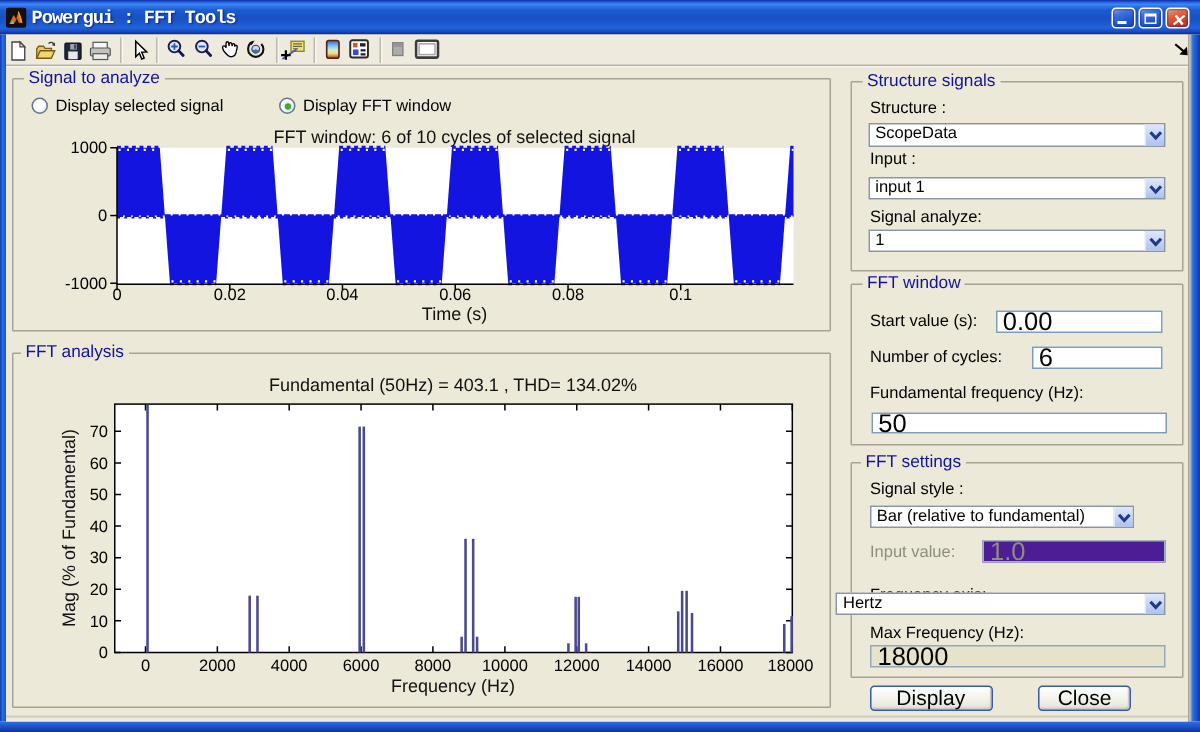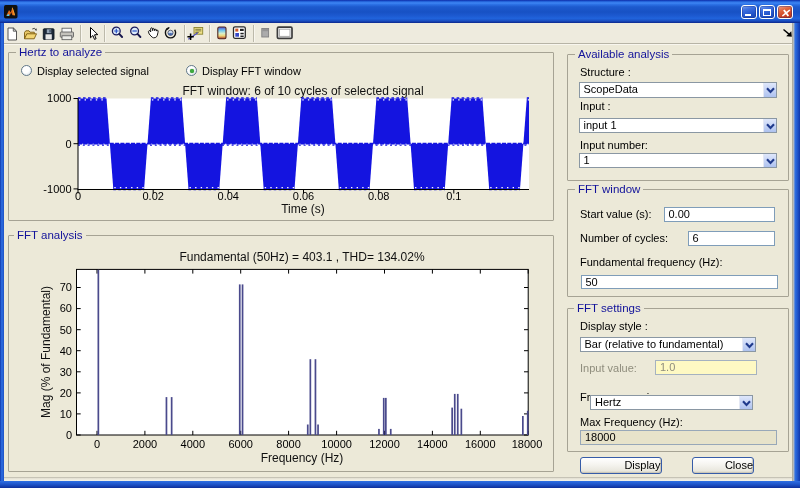--- a/index.html
+++ b/index.html
@@ -17,37 +17,38 @@
 #brdL{left:0;top:23px;width:4px;height:458px;background:linear-gradient(90deg,#0f37ab,#2e6fe3 45%,#1c50c4)}
 #brdR{left:792px;top:23px;width:8px;height:458px;background:linear-gradient(90deg,#9c9a8c,#c8c6ba 15%,#2e6fe3 40%,#1c50c4 75%,#0f37ab)}
 #brdB{left:0;top:481px;width:800px;height:7px;background:linear-gradient(180deg,#2e6fe3,#1c50c4 55%,#0e2f9a)}
 #strip{left:4px;top:477px;width:788px;height:4px;background:linear-gradient(180deg,#b7b4a6,#e8e5d8 40%,#f4f2e8)}
 #toolbar{left:4px;top:23px;width:788px;height:21px;background:#eeebde;border-bottom:1px solid #b7b4a6;box-shadow:0 1px 0 #f8f6ee}
 #client{left:4px;top:45px;width:788px;height:432px;background:#ece9d8}
 .grp{position:absolute;border:1px solid #a6a394;border-radius:1px}
 .grp b{position:absolute;top:-7px;font-weight:normal;background:#ece9d8;padding:0 3px;color:#12129a;font-size:11.5px;white-space:nowrap}
 .lbl{position:absolute;white-space:nowrap;font-size:11px}
 .gray{color:#8f8d7d}
-.field{position:absolute;background:#fff;border:1px solid #7f9db9;font-size:11px;line-height:13px;padding-left:4px;white-space:nowrap}
+.field{position:absolute;background:#fff;border:1px solid #7f9db9;font-size:17px;line-height:13px;padding-left:4px;white-space:nowrap}
 .combo{position:absolute;background:#fff;border:1px solid #8a97a3;font-size:11px;line-height:13px;padding-left:4px;white-space:nowrap}
 .combo s{position:absolute;right:0px;top:0px;bottom:0px;width:13px;background:linear-gradient(180deg,#dfe7fb,#c2d1f4 60%,#aec2ef);border-left:1px solid #e4e8f4;text-decoration:none}
 .combo s svg{position:absolute;left:1px;top:3px}
 .radio{position:absolute;width:11px;height:11px;border-radius:50%;background:radial-gradient(circle at 40% 35%,#ffffff 45%,#e8eef2 70%,#d4dde4);border:1px solid #61788a}
 .radio i{position:absolute;left:2.5px;top:2.5px;width:4px;height:4px;border-radius:50%;background:#3faa3f;box-shadow:0 0 1px #1c7a1c}
-.btn{position:absolute;border:1px solid #365ca8;border-radius:3px;background:linear-gradient(180deg,#ffffff,#f5f4ef 45%,#e9e7de 85%,#d9d6ca);font-size:11px;text-align:right;line-height:15px;box-shadow:inset -1px -1px 1px #c8c5b8}
+.btn{position:absolute;border:1px solid #365ca8;border-radius:3px;background:linear-gradient(180deg,#ffffff,#f5f4ef 45%,#e9e7de 85%,#d9d6ca);font-size:14px;text-align:center;line-height:15px;box-shadow:inset -1px -1px 1px #c8c5b8}
 .sep{position:absolute;top:2px;height:17px;width:1px;background:#bcb9aa;box-shadow:1px 0 0 #f8f6ee}
 </style></head>
 <body>
 <div id="titlebar" class="abs">
 <svg class="abs ticon" viewBox="0 0 16 16">
       <rect x="0" y="0" width="16" height="16" rx="2" fill="#101010"></rect>
       <path d="M3 12 L6 6 L8 9 L10 3 L13 12 L10 12 L8.6 8.5 L7 12 Z" fill="#e06818"></path>
       <path d="M10 3 C11 5 12.5 9 13 12 L11.5 12 C11 9 10.3 5.5 9.2 3.6 Z" fill="#f0a030"></path>
       <path d="M2.5 13 L5.5 10.5 L6.5 13 Z" fill="#58c8e8"></path>
     </svg>
+<span id="ttext" class="abs">Powergui : FFT Tools</span>
 <span id="bmin" class="abs tbtn">
       <i></i>
     </span>
 <span id="bmax" class="abs tbtn">
       <i></i>
     </span>
 <span id="bclose" class="abs tbtn">
       <i>✕</i>
     </span>
 </div>
@@ -112,21 +113,21 @@
 <span class="sep" style="left:180px"></span>
 <span class="sep" style="left:205px"></span>
 <span class="sep" style="left:249px"></span>
 <svg style="position:absolute;left:778px;top:5px" width="12" height="11" viewBox="0 0 12 11">
       <path d="M1.5 1.5 l5.5 4.6" stroke="#000" stroke-width="1.4" fill="none"></path>
       <path d="M9.3 3.2 l0.5 5.6 l-5.6 -0.5 z" fill="#000"></path>
     </svg>
 </div>
 <div id="client" class="abs">
 <div class="grp" style="left:4px;top:6.5px;width:546px;height:169px">
-      <b style="left:7px">Hertz to analyze</b>
+      <b style="left:7px">Signal to analyze</b>
     </div>
 <div class="grp" style="left:4px;top:189.5px;width:546px;height:237px">
       <b style="left:5px">FFT analysis</b>
     </div>
 <div class="radio" style="left:17px;top:20px"></div>
 <span class="lbl" style="left:33px;top:19.5px">Display selected signal</span>
 <div class="radio" style="left:182px;top:20px">
       <i></i>
     </div>
 <span class="lbl" style="left:198px;top:19.5px">Display FFT window</span>
@@ -271,64 +272,64 @@
 <rect x="451.3" y="407.6" width="1.7" height="27.4" fill="#4a4a8c"></rect>
 <rect x="453.9" y="393.9" width="1.7" height="41.1" fill="#4a4a8c"></rect>
 <rect x="456.9" y="393.9" width="1.7" height="41.1" fill="#4a4a8c"></rect>
 <rect x="460.5" y="408.7" width="1.7" height="26.3" fill="#4a4a8c"></rect>
 <rect x="522.0" y="416.0" width="1.7" height="19.0" fill="#4a4a8c"></rect>
 <rect x="526.9" y="410.8" width="1.7" height="24.2" fill="#4a4a8c"></rect>
 <text x="302" y="461.5" text-anchor="middle" font-size="12" fill="#111">Frequency (Hz)</text>
 <text x="50" y="352" text-anchor="middle" font-size="12" fill="#111" transform="rotate(-90 50 352)">Mag (% of Fundamental)</text>
 </svg>
 <div class="grp" style="left:567px;top:53.5px;width:221.5px;height:127px">
-    <b style="left:7px">Available analysis</b>
+    <b style="left:7px">Structure signals</b>
   </div>
 <span class="lbl" style="left:580px;top:65.5px">Structure :</span>
 <div class="combo" style="left:578.5px;top:82px;width:198px;height:15.5px">ScopeData<s>
       <svg width="11" height="9" viewBox="0 0 11 9">
         <path d="M2 2.2 L5.5 6 L9 2.2" stroke="#1f3a8c" stroke-width="2.1" fill="none"></path>
       </svg>
     </s></div>
 <span class="lbl" style="left:580px;top:100px">Input :</span>
 <div class="combo" style="left:578.5px;top:117.5px;width:198px;height:15px">input 1<s>
       <svg width="11" height="9" viewBox="0 0 11 9">
         <path d="M2 2.2 L5.5 6 L9 2.2" stroke="#1f3a8c" stroke-width="2.1" fill="none"></path>
       </svg>
     </s></div>
-<span class="lbl" style="left:580px;top:138.5px">Input number:</span>
+<span class="lbl" style="left:580px;top:138.5px">Signal analyze:</span>
 <div class="combo" style="left:578.5px;top:152.5px;width:198px;height:15px">1<s>
       <svg width="11" height="9" viewBox="0 0 11 9">
         <path d="M2 2.2 L5.5 6 L9 2.2" stroke="#1f3a8c" stroke-width="2.1" fill="none"></path>
       </svg>
     </s></div>
 
 <div class="grp" style="left:567px;top:188.5px;width:221.5px;height:108.5px">
     <b style="left:7px">FFT window</b>
   </div>
 <span class="lbl" style="left:580px;top:207.5px">Start value (s):</span>
 <div class="field" style="left:663.5px;top:207px;width:111px;height:14.5px">0.00</div>
 <span class="lbl" style="left:580px;top:231.5px">Number of cycles:</span>
 <div class="field" style="left:687.5px;top:231px;width:87.5px;height:14.5px">6</div>
 <span class="lbl" style="left:580px;top:255.5px">Fundamental frequency (Hz):</span>
 <div class="field" style="left:580.5px;top:274.5px;width:197px;height:14.5px">50</div>
 
 <div class="grp" style="left:567px;top:307.5px;width:221.5px;height:144px">
     <b style="left:6px">FFT settings</b>
   </div>
-<span class="lbl" style="left:580px;top:319.5px">Display style :</span>
+<span class="lbl" style="left:580px;top:319.5px">Signal style :</span>
 <div class="combo" style="left:579.5px;top:336.5px;width:176px;height:15px">Bar (relative to fundamental)<s>
       <svg width="11" height="9" viewBox="0 0 11 9">
         <path d="M2 2.2 L5.5 6 L9 2.2" stroke="#1f3a8c" stroke-width="2.1" fill="none"></path>
       </svg>
     </s></div>
 <span class="lbl gray" style="left:580px;top:361.5px">Input value:</span>
-<div class="field gray" style="left:655px;top:359.5px;width:102px;height:15px;background:#fef9c3;border-color:#a5b2c0">1.0</div>
+<div class="field gray" style="left:655px;top:359.5px;width:122px;height:15px;background:#4c1d95;border-color:#a5b2c0">1.0</div>
 <span class="lbl" style="left:580px;top:391px">Frequency axis:</span>
-<div class="combo" style="left:590px;top:394.5px;width:163px;height:15px">Hertz<s>
+<div class="combo" style="left:557px;top:394.5px;width:220px;height:15px">Hertz<s>
       <svg width="11" height="9" viewBox="0 0 11 9">
         <path d="M2 2.2 L5.5 6 L9 2.2" stroke="#1f3a8c" stroke-width="2.1" fill="none"></path>
       </svg>
     </s></div>
 <span class="lbl" style="left:580px;top:416px">Max Frequency (Hz):</span>
 <div class="field" style="left:580px;top:429.5px;width:197px;height:15.5px;background:#e7e3ca;border-color:#98a8b8">18000</div>
 <span class="btn" style="left:579.5px;top:457px;width:82px;height:16.5px">Display</span>
 <span class="btn" style="left:692px;top:457px;width:62px;height:16.5px">Close</span>
 
 </body></html>

